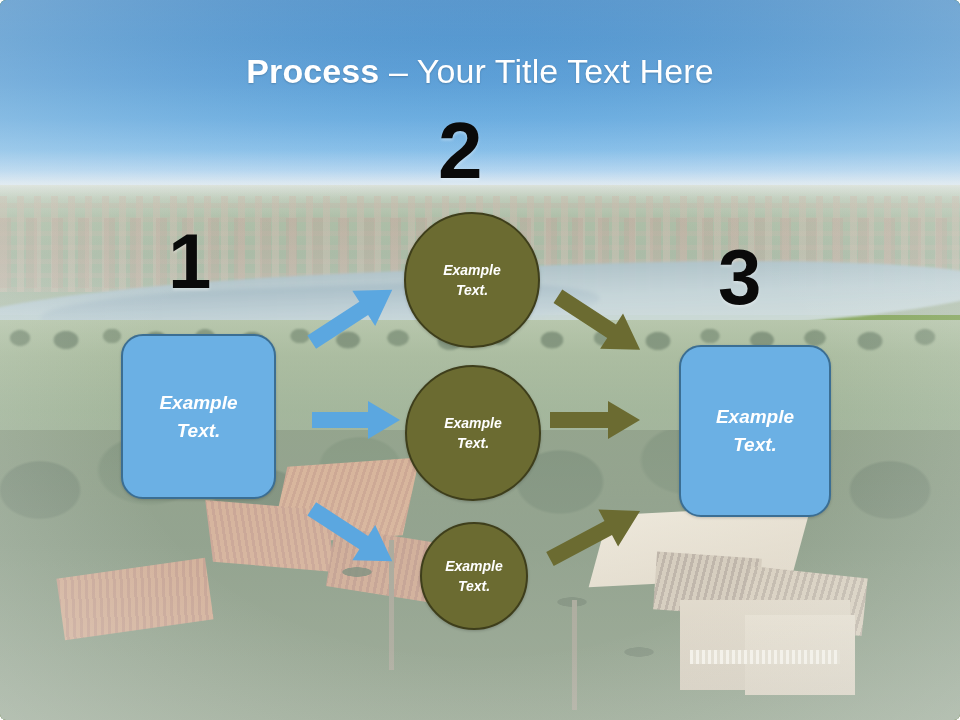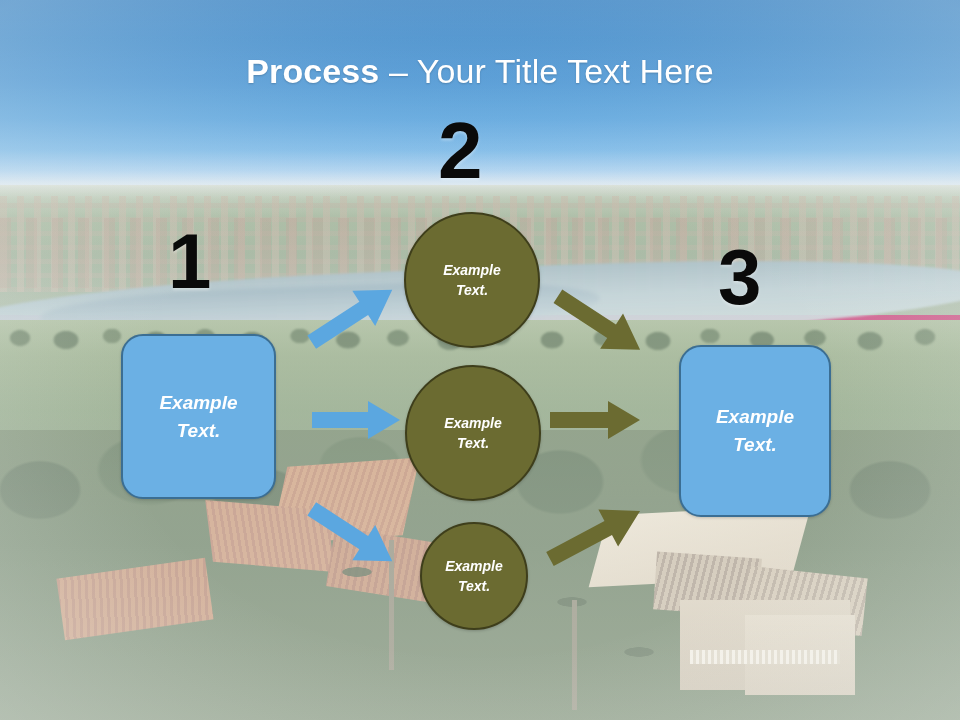--- a/index.html
+++ b/index.html
@@ -6,21 +6,22 @@
     margin: 0;
     padding: 0;
     background: #ffffff;
   }
   #slide {
     position: relative;
     width: 960px;
     height: 720px;
     overflow: hidden;
     font-family: "Liberation Sans", sans-serif;
-    background: #be185d;
+    background: #4d7c0f;
+    border-radius: 6px;
   }
 
   
   .bg-layer { position: absolute; left: 0; top: 0; width: 960px; height: 720px; }
 
   
   .bg-sky {
     background: linear-gradient(to bottom,
       #2a7ac2 0px, #2f81c8 40px, #3d8dd1 80px,
       #54a0dc 118px, #76b6e6 150px, #a8cfee 170px,

